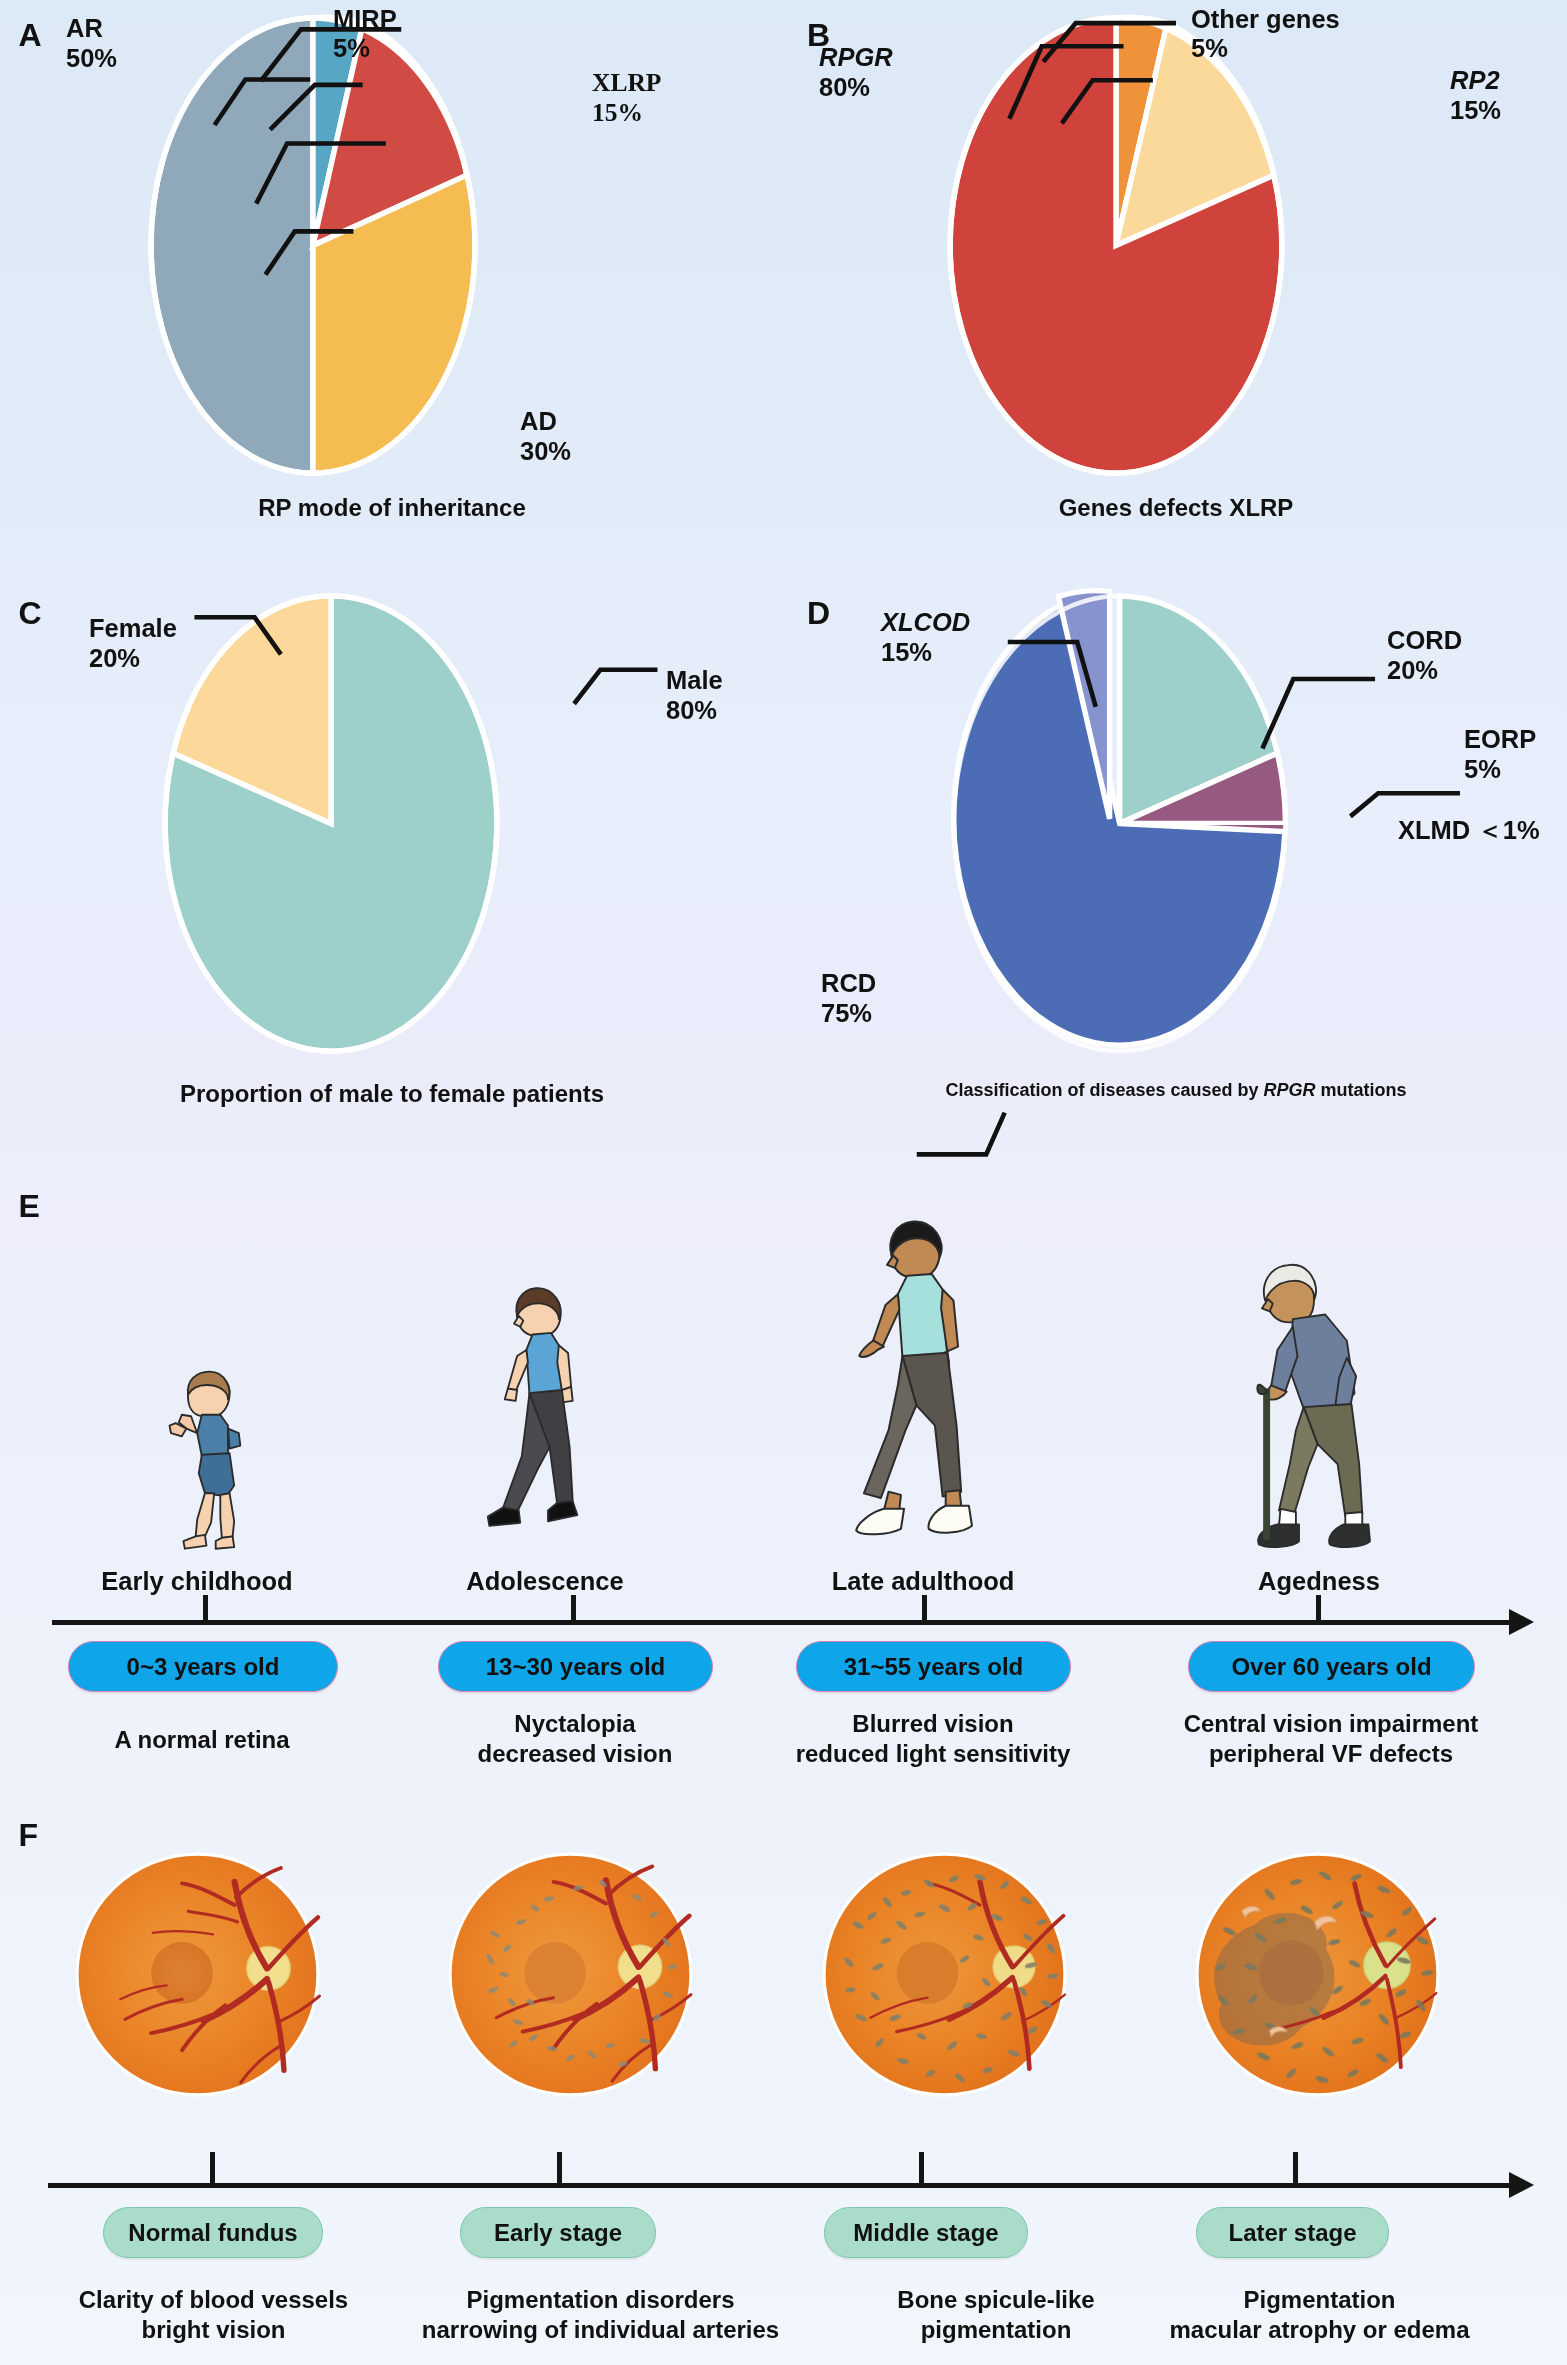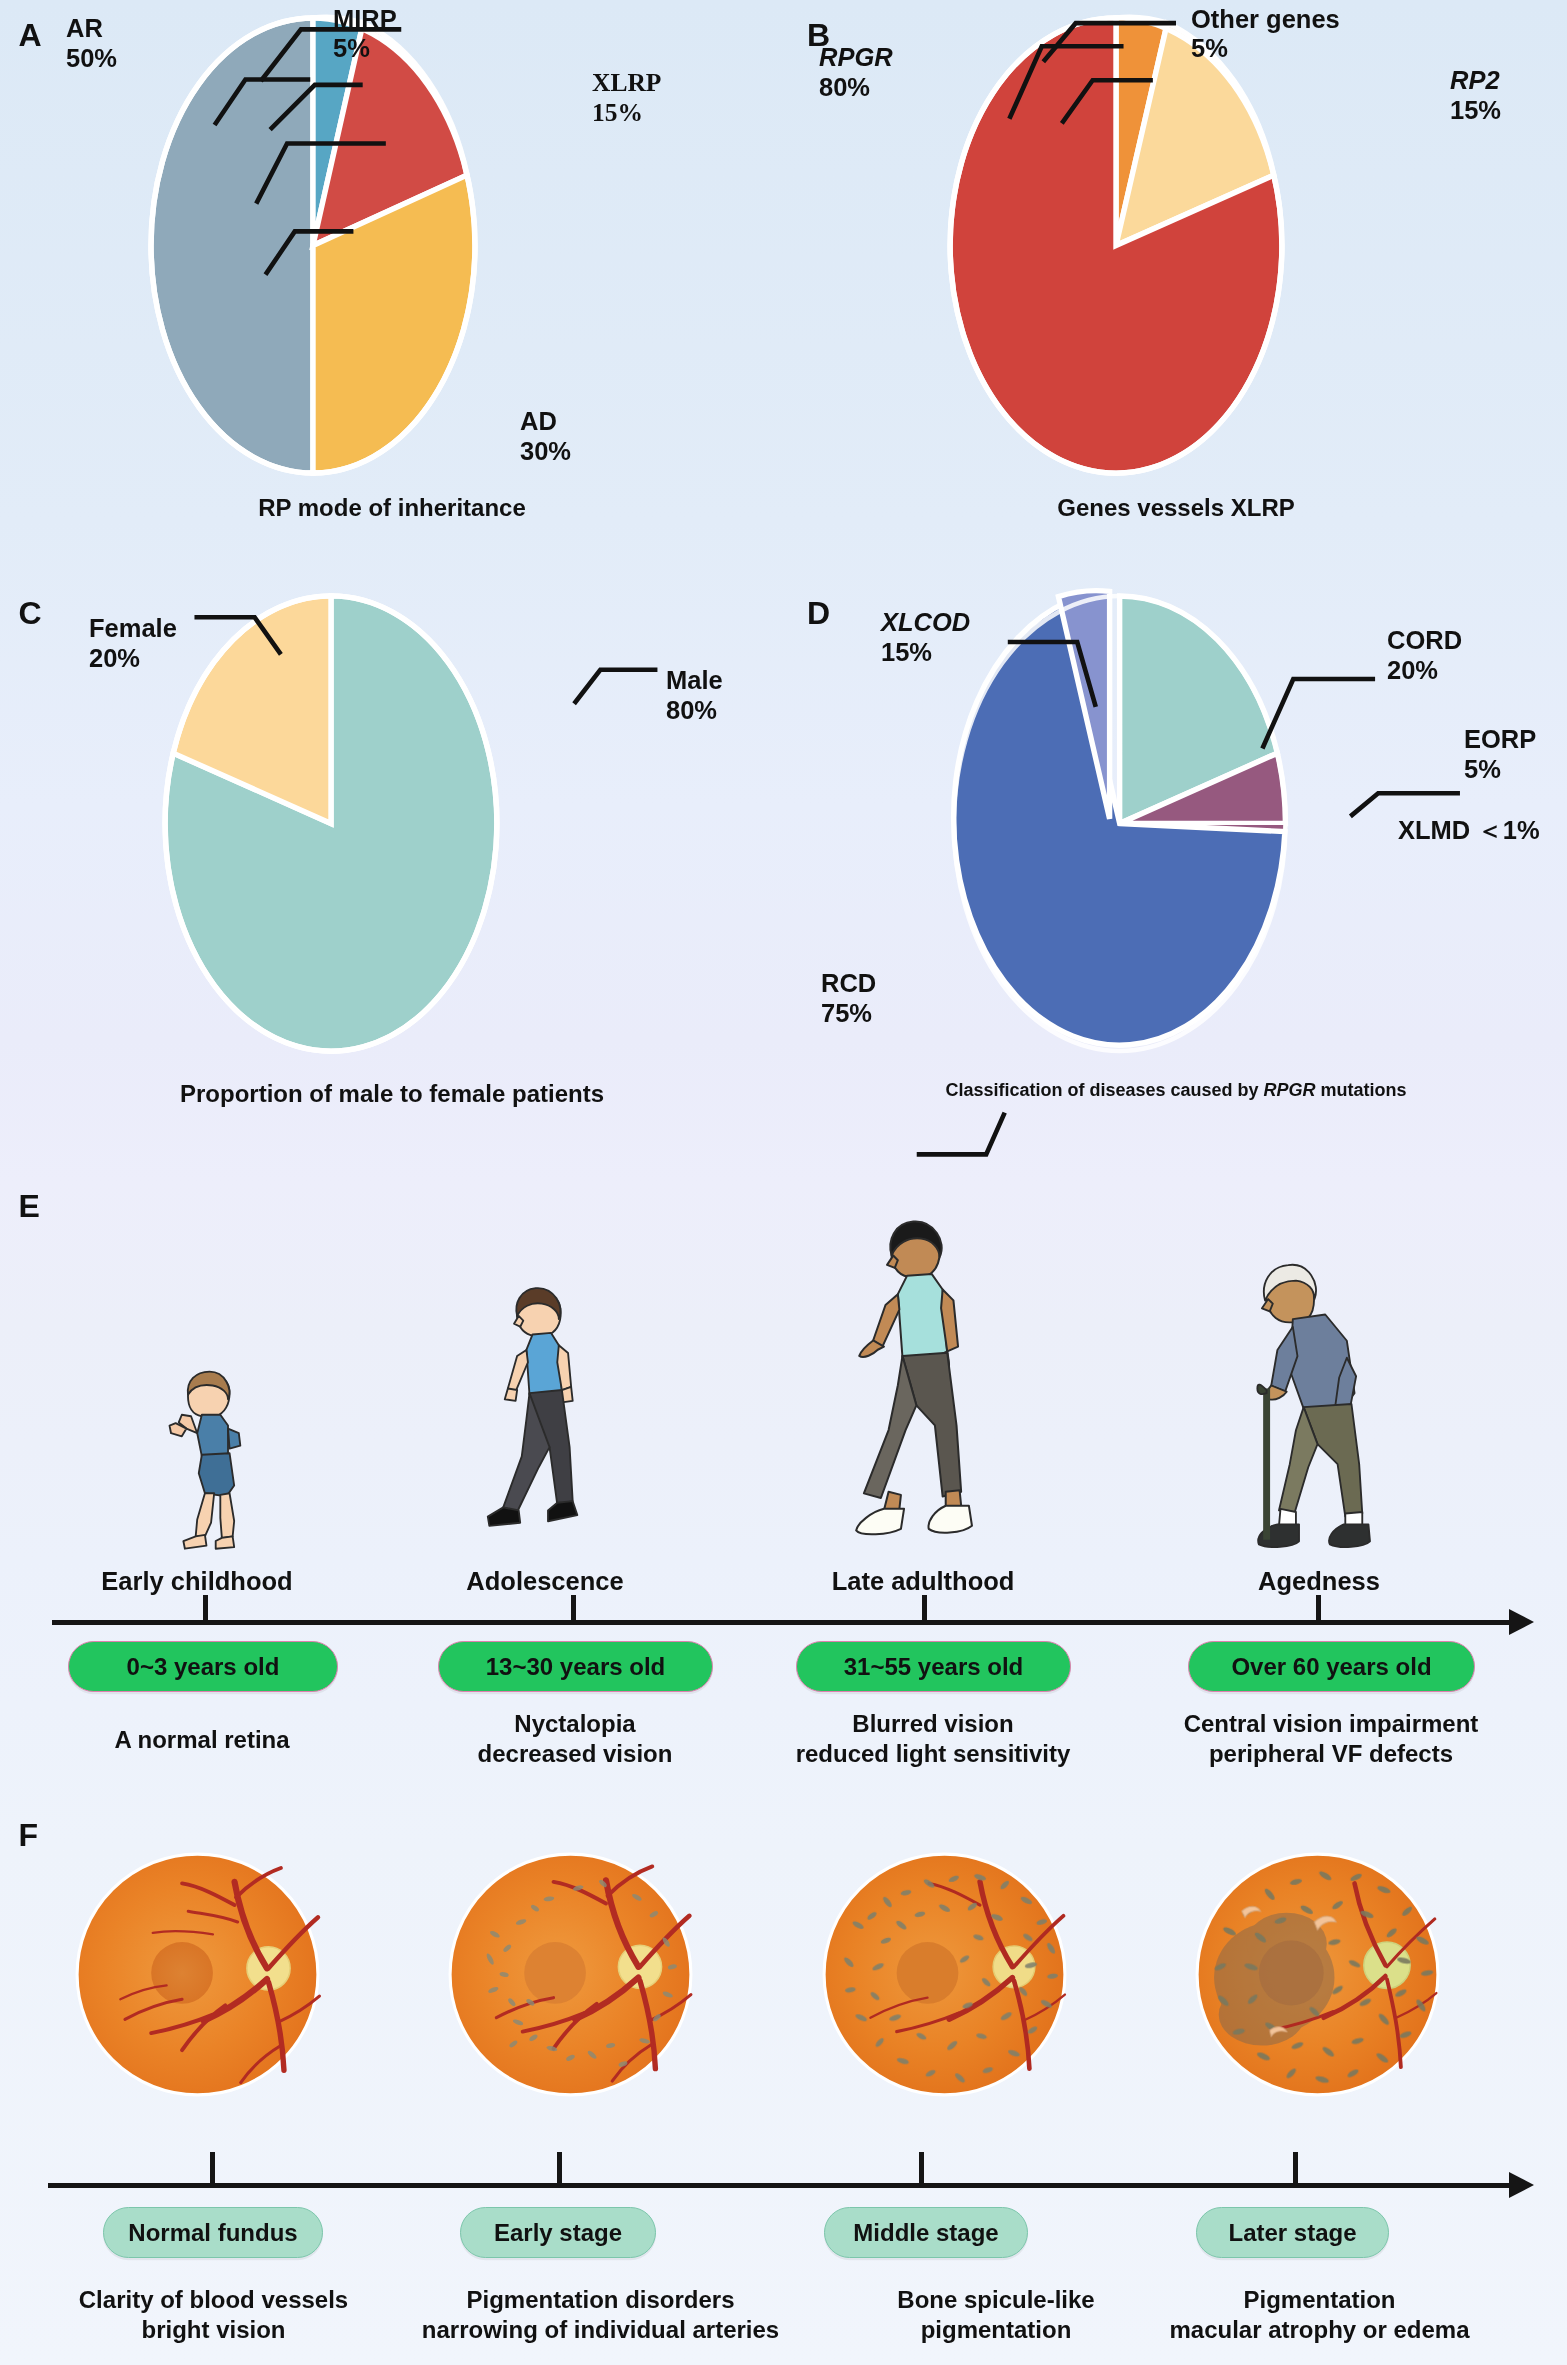--- a/index.html
+++ b/index.html
@@ -28,21 +28,21 @@
   .axis-line{position:absolute;height:5.4px;background:#151515;}
   .tick{position:absolute;width:4.6px;background:#151515;}
   .arrowhead{position:absolute;width:0;height:0;border-top:13px solid transparent;border-bottom:13px solid transparent;border-left:25px solid #151515;}
   .stage-top{
     position:absolute;font-weight:bold;font-size:25.5px;color:#111;text-align:center;white-space:nowrap;
   }
   .pill{
     position:absolute;border-radius:26px;display:flex;align-items:center;justify-content:center;
     font-weight:bold;font-size:24px;color:#111;white-space:nowrap;
   }
-  .pill.pink{background:#22c55e;border:1.5px solid #e07fae;box-shadow:0 2.3px 0 rgba(0,0,0,.06);text-align:center;}
+  .pill.pink{background:#0ea5e9;border:1.5px solid #e07fae;box-shadow:0 2.3px 0 rgba(0,0,0,.06);text-align:center;}
   .pill.green{background:#a9ddc9;border:1.5px solid #7cc6ab;box-shadow:0 2.3px 0 rgba(0,0,0,.06);}
   .desc{
     position:absolute;text-align:center;font-weight:bold;font-size:24px;color:#111;line-height:1.25;white-space:pre-line;
   }
   .figure{position:absolute;}
   .fundus{position:absolute;}
 </style>
 </head>
 <body>
 
@@ -117,21 +117,21 @@
   <span class="pct">80%</span>
 </div>
 <div class="lbl right" style="left:1191px;top:4.6px;">
   <span>Other genes</span>
   <span class="pct">5%</span>
 </div>
 <div class="lbl right" style="left:1450px;top:66px;">
   <span style="font-style:italic;">RP2</span>
   <span class="pct">15%</span>
 </div>
-<div class="pie-caption" style="left:784px;top:494px;width:784px;">Genes vessels XLRP</div>
+<div class="pie-caption" style="left:784px;top:494px;width:784px;">Genes defects XLRP</div>
 
 <div class="panel-letter" style="left:18.5px;top:595px;">C</div>
 
 <div class="pie-wrap" style="left:165px;top:592px;width:332px;height:463px;">
   <svg width="332" height="463" viewBox="0 0 430 600">
     <g transform="translate(215,300)">
 
       <path d="M 0 0 L 0 -295 A 215 295 0 1 1 -204.5 -91.2 Z" fill="#9ed0cb" stroke="#ffffff" stroke-width="7"></path>
 
       <path d="M 0 0 L -204.5 -91.2 A 215 295 0 0 1 0 -295 Z" fill="#fcd89a" stroke="#ffffff" stroke-width="7"></path>

